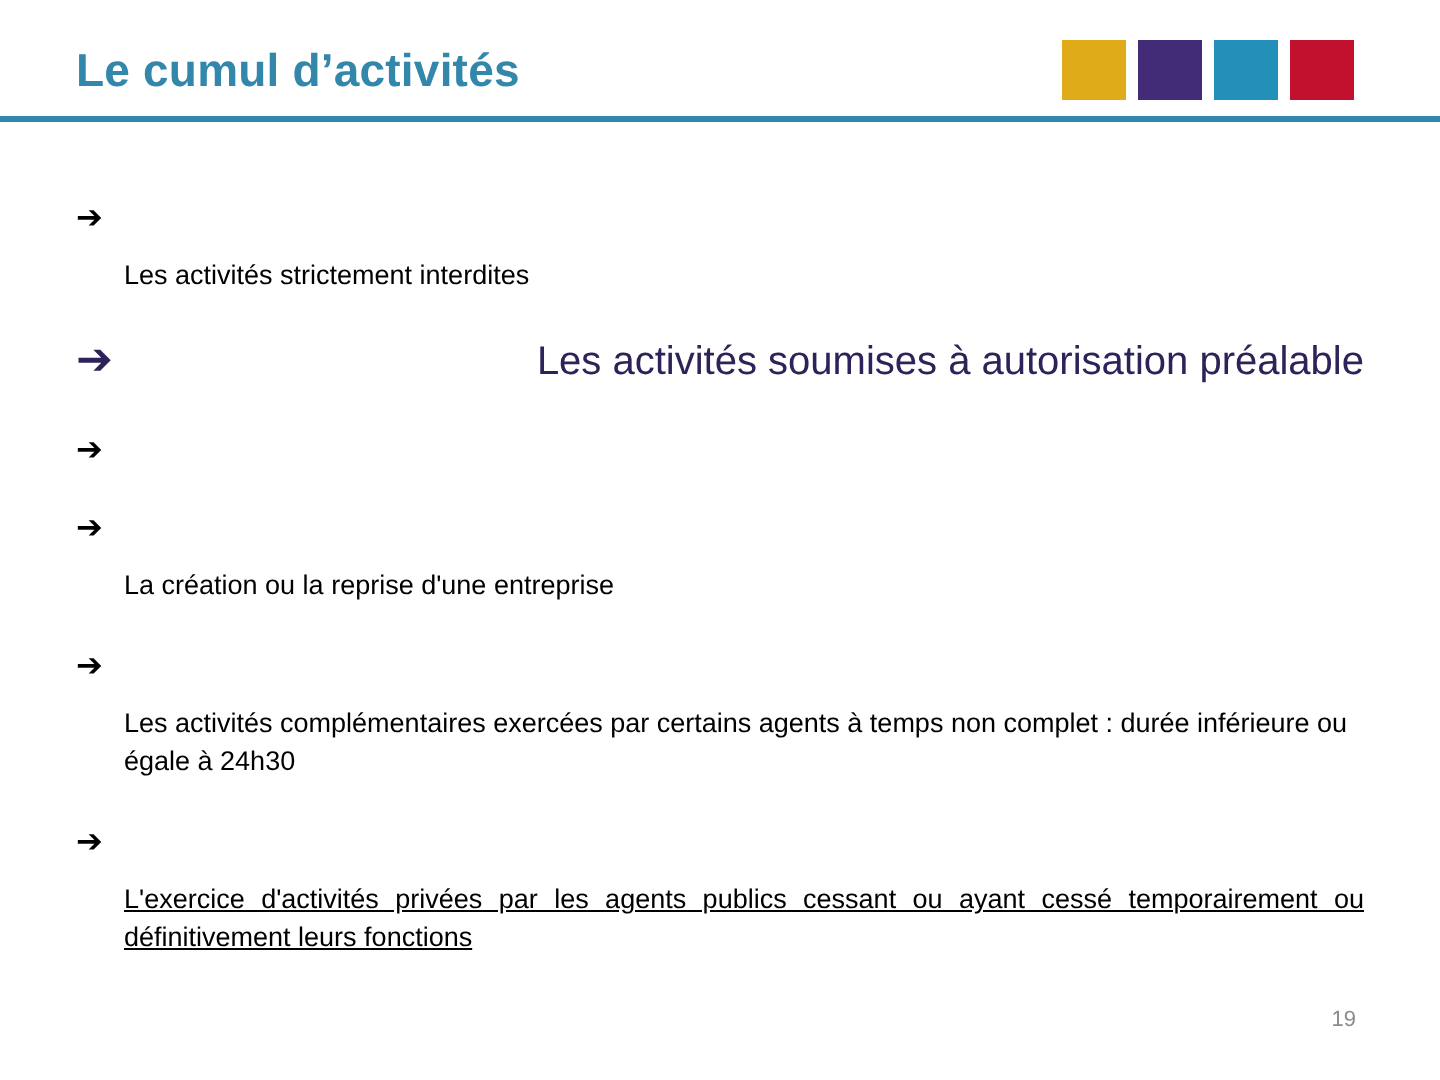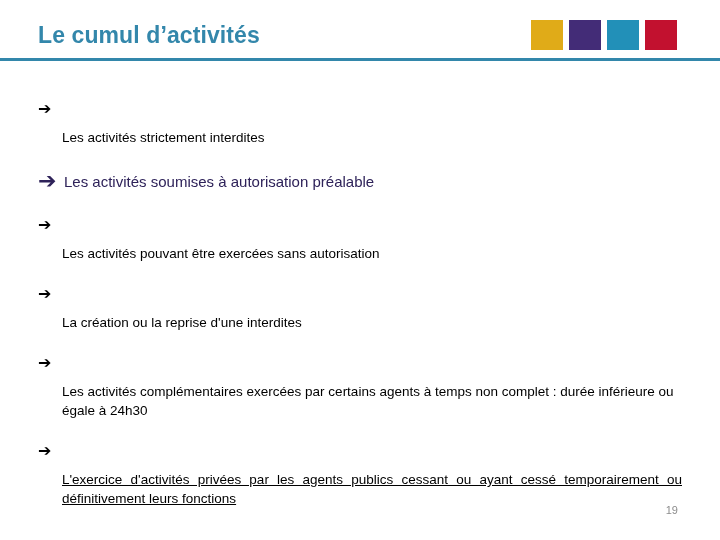--- a/index.html
+++ b/index.html
@@ -112,23 +112,24 @@
     padding-left: 38px;
     padding-right: 38px;
   }
   .lvl-big .bullet-arrow {
     width: 26px;
     font-size: 22px;
     color: #2e2259;
     padding-top: 1px;
   }
   .lvl-big .bullet-text {
-    font-size: 15px;
+    font-size: 20px;
     line-height: 25px;
     color: #2e2259;
+    text-align: right;
   }
 
   .justify .bullet-text {
     text-align: justify;
     text-decoration: underline;
   }
 
   
   .page-number {
     position: absolute;
@@ -161,25 +162,24 @@
       <div class="bullet-row lvl-normal">
         <span class="bullet-arrow">➔</span>
         <span class="bullet-text">Les activités strictement interdites</span>
       </div>
       <div class="bullet-row lvl-big">
         <span class="bullet-arrow">➔</span>
         <span class="bullet-text">Les activités soumises à autorisation préalable</span>
       </div>
       <div class="bullet-row lvl-normal">
         <span class="bullet-arrow">➔</span>
-        <span class="bullet-text">Les activités pouvant être exercées sans autorisation</span>
       </div>
       <div class="bullet-row lvl-normal">
         <span class="bullet-arrow">➔</span>
-        <span class="bullet-text">La création ou la reprise d'une interdites</span>
+        <span class="bullet-text">La création ou la reprise d'une entreprise</span>
       </div>
       <div class="bullet-row lvl-normal">
         <span class="bullet-arrow">➔</span>
         <span class="bullet-text">Les activités complémentaires exercées par certains agents à temps non complet : durée inférieure ou égale à 24h30</span>
       </div>
       <div class="bullet-row lvl-normal justify">
         <span class="bullet-arrow">➔</span>
         <span class="bullet-text">L'exercice d'activités privées par les agents publics cessant ou ayant cessé temporairement ou définitivement leurs fonctions</span>
       </div>
     </div>

